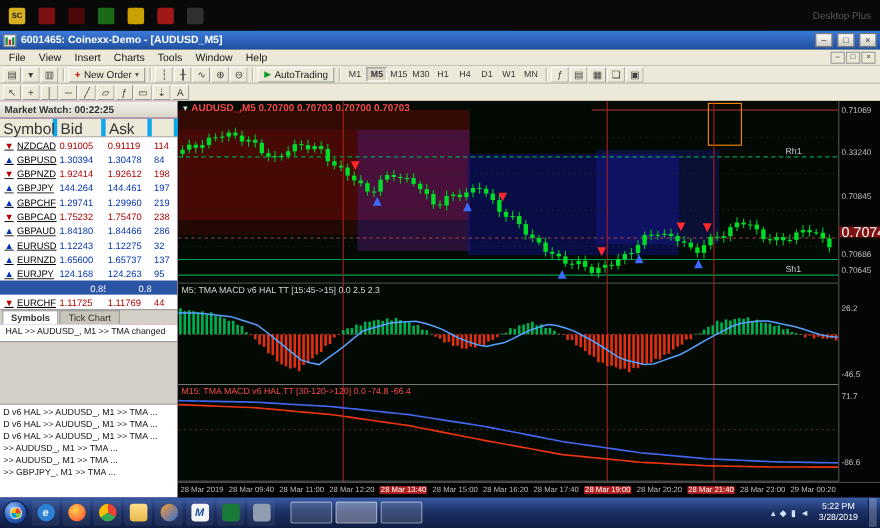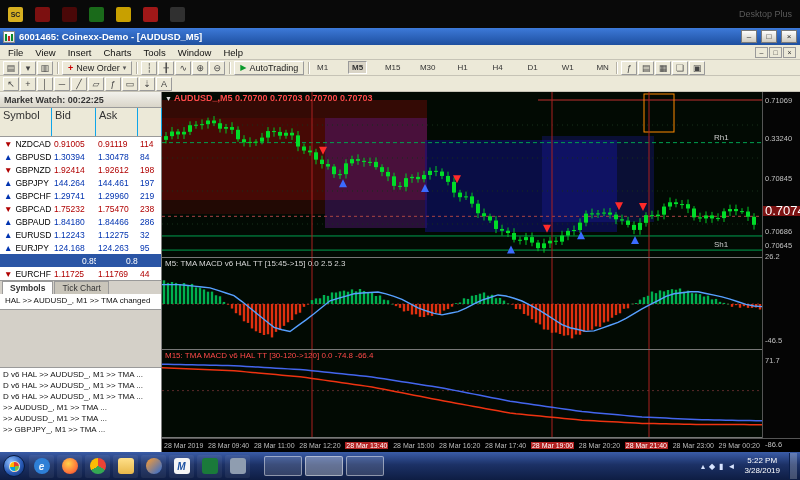--- a/index.html
+++ b/index.html
@@ -41,25 +41,25 @@
           border:1px solid transparent;}
   .tf-btn.active{background:#d9d4c6;border-color:#9a9a9a #fff #fff #9a9a9a;font-weight:bold;}
 
   
   .main{display:flex;height:360px;}
   .left-panel{width:162px;background:#a21caf;display:flex;flex-direction:column;border-right:1px solid #808080;}
   .mw-header{height:16px;display:flex;align-items:center;padding:0 4px;font-size:9px;font-weight:bold;color:#333;
              background:linear-gradient(#f2f1ec,#d9d5c9);border-bottom:1px solid #9a9a9a;}
   .mw-grid{display:grid;grid-template-columns:52px 44px 42px 24px;}
   .mw-head{background:#ece9d8;border-bottom:1px solid #9a9a9a;}
-  .mw-head span{font-size:11px;color:#333;padding:1px 3px;border-right:1px solid #0ea5e9;height:28px;}
+  .mw-head span{font-size:14px;color:#333;padding:1px 3px;border-right:4px solid #0ea5e9;height:16px;}
   .mw-body{background:#fff;}
   .mw-row{display:grid;grid-template-columns:52px 44px 42px 24px;height:13px;align-items:center;background:#fff;}
   .mw-row span{font-size:8.5px;padding:0 2px;white-space:nowrap;overflow:hidden;}
-  .sym{color:#000;}
+  .sym{color:#000;text-decoration:underline;}
   .num{text-align:left;}
   .dir-red .num{color:#b00000;} .dir-blue .num{color:#0033b0;}
   .dir-red .tick{color:#b00000;} .dir-blue .tick{color:#0033b0;}
   .tick{font-size:7px;margin-right:1px;}
   .mw-row.selected{background:#2a55a5;}
   .mw-row.selected span{color:#fff !important;padding-left:30px;}
   .mw-tabs{height:14px;display:flex;align-items:flex-end;background:#d4d0c8;border-top:1px solid #9a9a9a;padding-left:2px;gap:1px;}
   .mw-tab{font-size:8.5px;padding:0 7px;height:13px;line-height:13px;color:#333;border:1px solid #9a9a9a;border-bottom:none;background:#c9c5ba;}
   .mw-tab.active{background:#fff;font-weight:bold;}
   .log-top{background:#fff;border-bottom:1px solid #9a9a9a;padding:2px 5px;}
@@ -162,21 +162,21 @@
       <span class="tbtn raised">∿</span>
       <span class="tbtn raised">⊕</span>
       <span class="tbtn raised">⊖</span>
     </span>
   <span class="sep"></span>
   <span class="text-btn">
     <span class="play-glyph">▶</span>
     <span>AutoTrading</span>
   </span>
   <span class="sep"></span>
-  <span id="tf-group" style="display:flex;gap:16px">
+  <span id="tf-group" style="display:flex;gap:1px">
       <span class="tf-btn">M1</span>
       <span class="tf-btn active">M5</span>
       <span class="tf-btn">M15</span>
       <span class="tf-btn">M30</span>
       <span class="tf-btn">H1</span>
       <span class="tf-btn">H4</span>
       <span class="tf-btn">D1</span>
       <span class="tf-btn">W1</span>
       <span class="tf-btn">MN</span>
     </span>
@@ -255,20 +255,26 @@
           <span class="sym"><span class="tick">▲</span>GBPAUD</span>
           <span class="num">1.84180</span>
           <span class="num">1.84466</span>
           <span class="num">286</span>
         </div>
         <div class="mw-row dir-blue">
           <span class="sym"><span class="tick">▲</span>EURUSD</span>
           <span class="num">1.12243</span>
           <span class="num">1.12275</span>
           <span class="num">32</span>
+        </div>
+        <div class="mw-row dir-blue">
+          <span class="sym"><span class="tick">▲</span>EURNZD</span>
+          <span class="num">1.65600</span>
+          <span class="num">1.65737</span>
+          <span class="num">137</span>
         </div>
         <div class="mw-row dir-blue">
           <span class="sym"><span class="tick">▲</span>EURJPY</span>
           <span class="num">124.168</span>
           <span class="num">124.263</span>
           <span class="num">95</span>
         </div>
         <div class="mw-row dir-blue selected">
           <span class="sym"><span class="tick">▲</span>EURGBP</span>
           <span class="num">0.85983</span>
@@ -709,24 +715,24 @@
           <line x1="0" y1="87.5" x2="600" y2="87.5" stroke="#777"></line>
         </svg>
       <div class="sub-title sub2-title">M15: TMA MACD v6 HAL TT [30-120-&gt;120] 0.0 -74.8 -66.4</div>
     </div>
     <div class="scale-col" id="scale-col">
         <span class="scale-label" style="top: 4px;">0.71069</span>
         <span class="scale-label" style="top: 42px;">0.33240</span>
         <span class="scale-label" style="top: 82px;">0.70845</span>
         <span class="scale-label" style="top: 135px;">0.70686</span>
         <span class="scale-label" style="top: 149px;">0.70645</span>
-        <span class="scale-label" style="top: 160px;">26.2</span>
+        <span class="scale-label" style="top: 184px;">26.2</span>
         <span class="scale-label" style="top: 244px;">-46.5</span>
         <span class="scale-label" style="top: 264px;">71.7</span>
-        <span class="scale-label" style="top: 348px;">-86.6</span>
+        <span class="scale-label" style="top: 324px;">-86.6</span>
         <span class="current-price-box" style="top: 114px;">0.70743</span>
       </div>
     <div class="time-axis" id="time-axis">
         <span class="ta-label">28 Mar 2019</span>
         <span class="ta-label">28 Mar 09:40</span>
         <span class="ta-label">28 Mar 11:00</span>
         <span class="ta-label">28 Mar 12:20</span>
         <span class="ta-label hl">28 Mar 13:40</span>
         <span class="ta-label">28 Mar 15:00</span>
         <span class="ta-label">28 Mar 16:20</span>

